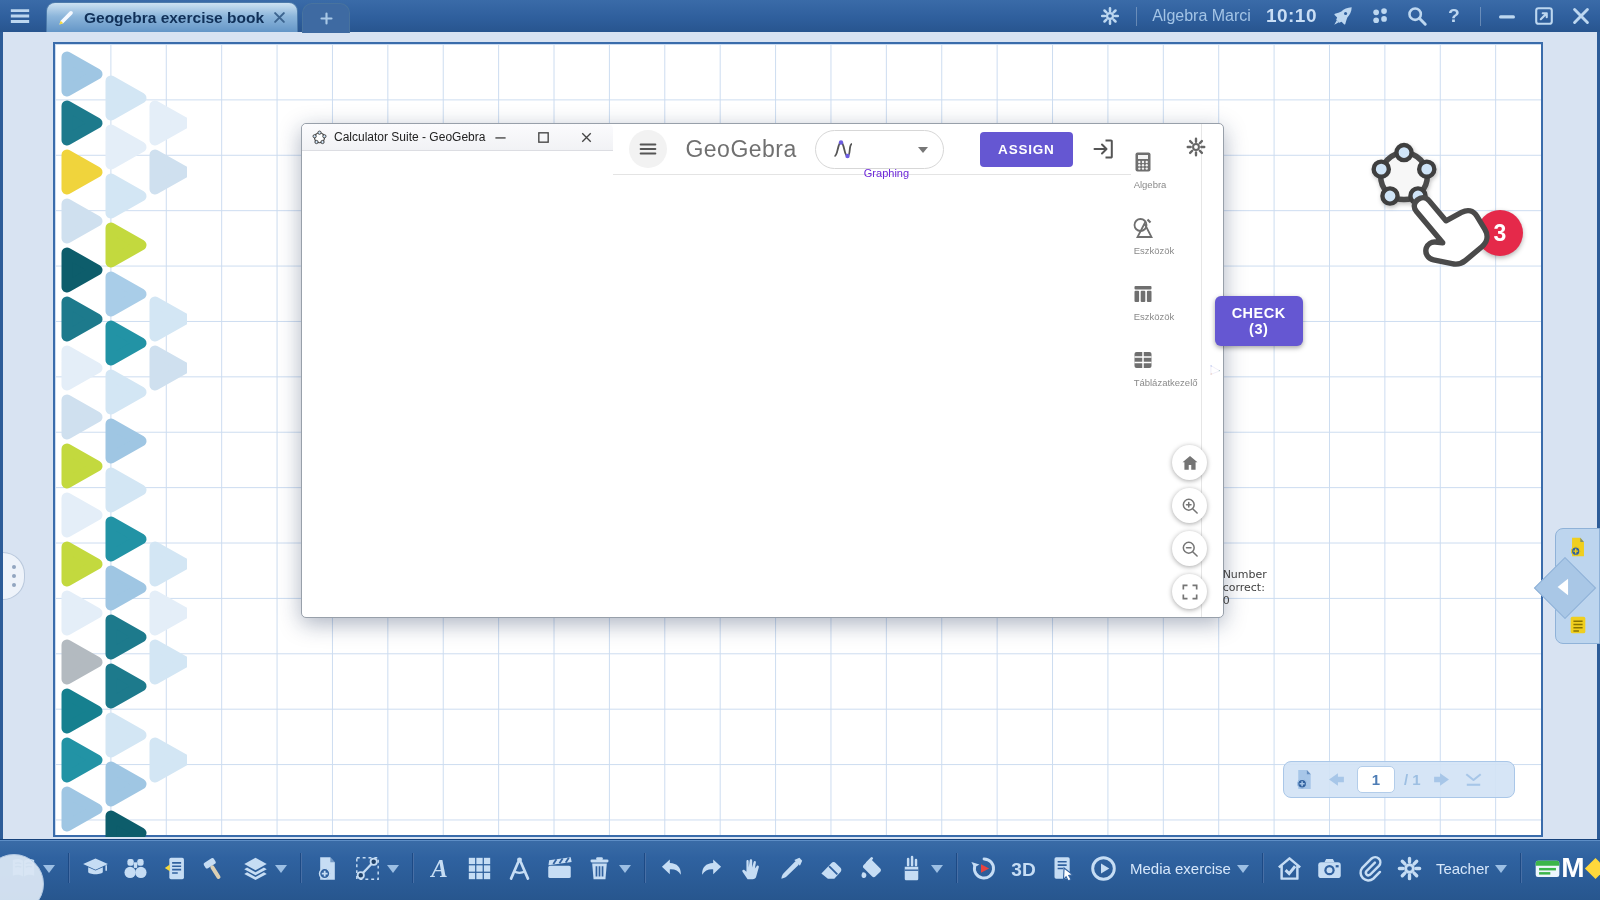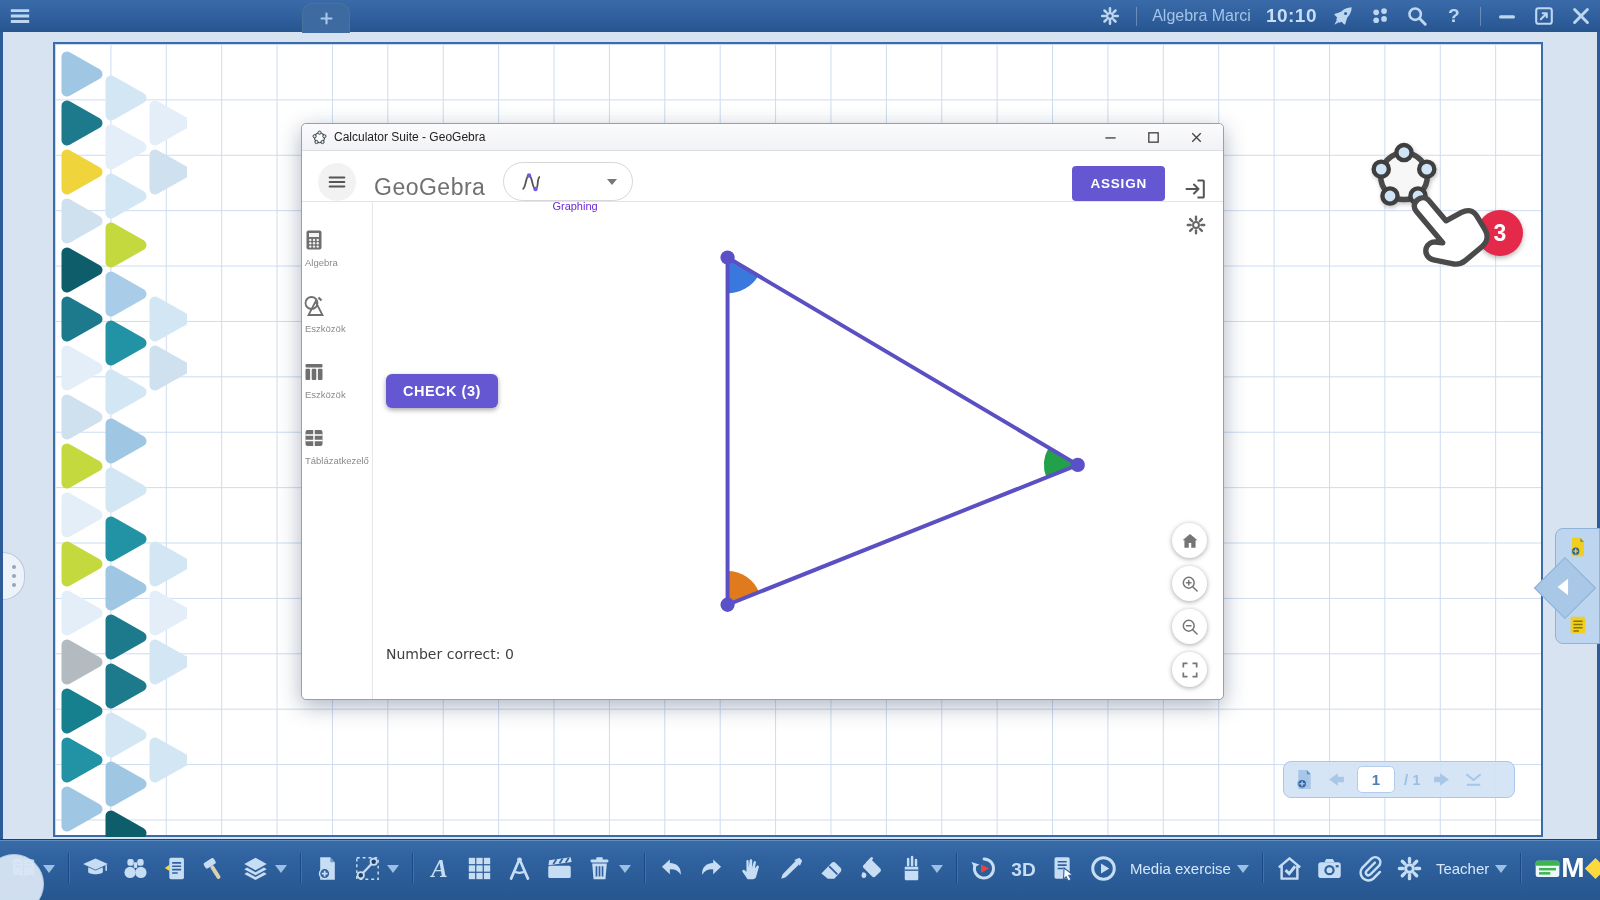--- a/index.html
+++ b/index.html
@@ -31,30 +31,30 @@
     border-left:3px solid #2d5c98;border-right:3px solid #2d5c98;box-sizing:border-box;}
   .page{position:absolute;left:50px;top:10px;width:1490px;height:795px;
     background:
       linear-gradient(to right,#ccdcf0 1px,transparent 1px),
       linear-gradient(to bottom,#ccdcf0 1px,transparent 1px),#ffffff;
     background-size:55.4px 55.4px,55.4px 55.4px;
     border:2px solid #3a6cab;box-sizing:border-box;}
   #deco{position:absolute;left:2px;top:2px;pointer-events:none;}
 
   
-  .ggwin{position:absolute;left:298px;top:91px;width:923px;height:577px;background:#fff;
+  .ggwin{position:absolute;left:298px;top:91px;width:923px;height:495px;background:#fff;
     border:1px solid #98a0aa;border-radius:5px;box-shadow:0 6px 22px rgba(20,40,80,.35);z-index:10;
-    display:flex;flex-direction:column;box-sizing:border-box;}
+    display:flex;box-sizing:border-box;}
   .gg-titlebar{height:26px;background:linear-gradient(#fbfbfd,#f1f2f5);border-bottom:1px solid #dcdde2;
     border-radius:5px 5px 0 0;display:flex;align-items:center;padding:0 10px;gap:7px;}
   .gg-titlebar .icon{width:15px;height:15px;}
   .gg-title{font-size:12px;color:#222;flex:1;}
   .gg-winbtns{display:flex;gap:26px;padding-right:8px;}
   .gg-winbtns .icon{width:17px;height:17px;color:#444;}
-  .gg-header{height:50px;border-bottom:1px solid #e4e4e4;display:flex;align-items:flex-end;padding:0 16px;gap:18px;}
+  .gg-header{height:50px;border-bottom:1px solid #e4e4e4;display:flex;align-items:center;padding:0 16px;gap:18px;}
   .gg-menu-circle{width:38px;height:38px;border-radius:50%;background:#f2f2f2;display:flex;align-items:center;justify-content:center;}
   .gg-menu-circle .icon{width:22px;height:22px;}
   .gg-brand{font-size:23px;color:#707070;letter-spacing:.5px;font-weight:500;}
   .gg-pill{height:37px;border:1px solid #d7d7d7;border-radius:20px;display:flex;align-items:center;gap:9px;padding:0 15px;}
   .gg-pill .icon{width:24px;height:24px;}
   .gg-mode{font-size:11px;color:#6d28d9;margin-top:48px;}
   .caret-gray{width:0;height:0;border:5px solid transparent;border-top:6px solid #777;margin-top:6px;}
   .gg-spacer{flex:1;}
   .gg-assign{background:#6557d2;color:#fff;font-size:13.5px;font-weight:bold;letter-spacing:.8px;
     border:none;border-radius:4px;padding:10px 18px;}
@@ -63,21 +63,21 @@
   .gg-side{width:71px;border-right:1px solid #e6e6e6;padding-top:26px;box-sizing:border-box;}
   .gg-side-item{display:flex;flex-direction:column;align-items:flex-start;gap:5px;margin-bottom:25px;color:#6f6f6f;}
   .gg-side-item .icon{width:24px;height:24px;}
   .gg-side-label{font-size:9.5px;color:#8a8a8a;text-align:center;word-break:break-all;padding:0 3px;line-height:1.25;}
   .gg-canvas{position:relative;flex:1;}
   .gg-task{position:absolute;left:13px;top:16px;font-family:"DejaVu Sans",sans-serif;font-size:17px;
     color:#3f3f3f;line-height:1.5;letter-spacing:.2px;}
   .gg-gear{position:absolute;top:12px;right:16px;width:22px;height:22px;color:#666;}
   .gg-check{position:absolute;left:13px;top:172px;background:#6557d2;color:#fff;border:none;border-radius:6px;
     font-size:14.5px;font-weight:bold;letter-spacing:.5px;padding:9px 17px;box-shadow:0 2px 5px rgba(0,0,0,.35);}
-  .gg-score{position:absolute;left:13px;top:444px;font-family:"DejaVu Sans",sans-serif;font-size:14px;color:#3f3f3f;}
+  .gg-score{position:absolute;left:21px;top:444px;font-family:"DejaVu Sans",sans-serif;font-size:11px;color:#3f3f3f;}
   #tri-svg{position:absolute;inset:0;width:100%;height:100%;}
   .gg-controls{position:absolute;right:16px;top:321px;display:flex;flex-direction:column;gap:8px;}
   .gg-ctrl{width:35px;height:35px;border-radius:50%;background:#fff;box-shadow:0 1px 5px rgba(0,0,0,.35);
     display:flex;align-items:center;justify-content:center;color:#757575;}
   .gg-ctrl .icon{width:20px;height:20px;}
 
   
   .widget-logo{position:absolute;left:1366px;top:108px;width:70px;height:70px;filter:drop-shadow(1px 2px 2px rgba(0,0,0,.25));z-index:12;}
   .widget-hand{position:absolute;left:1405px;top:146px;width:88px;height:100px;transform:rotate(-40deg);z-index:14;}
   .widget-badge{position:absolute;left:1474px;top:178px;width:46px;height:46px;border-radius:50%;background:#e5294a;
@@ -130,20 +130,34 @@
 <body>
 
 <div class="screen">
 
   <header class="topbar">
     <span class="icon tb-menu">
         <svg viewBox="0 0 24 24">
           <path fill="currentColor" d="M2 4.5h20v3.2H2zM2 10.4h20v3.2H2zM2 16.3h20v3.2H2z"></path>
         </svg>
       </span>
+    <div class="tab">
+      <span class="icon">
+          <svg viewBox="0 0 24 24">
+            <path fill="currentColor" d="M3 21l1.6-5L16 4.5c.9-1 2.4-1 3.3 0 1 .9 1 2.4 0 3.3L7.9 19.4z"></path>
+            <path fill="#f5d83c" d="M4.6 16.2 3 21l4.9-1.6z"></path>
+          </svg>
+        </span>
+      <span class="tab-title">Geogebra exercise book</span>
+      <span class="icon tab-close">
+          <svg viewBox="0 0 24 24">
+            <path stroke="currentColor" stroke-width="3.2" stroke-linecap="round" d="M5 5l14 14M19 5 5 19" fill="none"></path>
+          </svg>
+        </span>
+    </div>
     <div class="newtab">
       <span class="icon">
           <svg viewBox="0 0 24 24">
             <path stroke="currentColor" stroke-width="3.4" stroke-linecap="round" d="M12 4v16M4 12h16" fill="none"></path>
           </svg>
         </span>
     </div>
     <div class="tb-right">
       <span id="tb-pre" style="display:flex;gap:15px;align-items:center;">
           <span class="icon">

